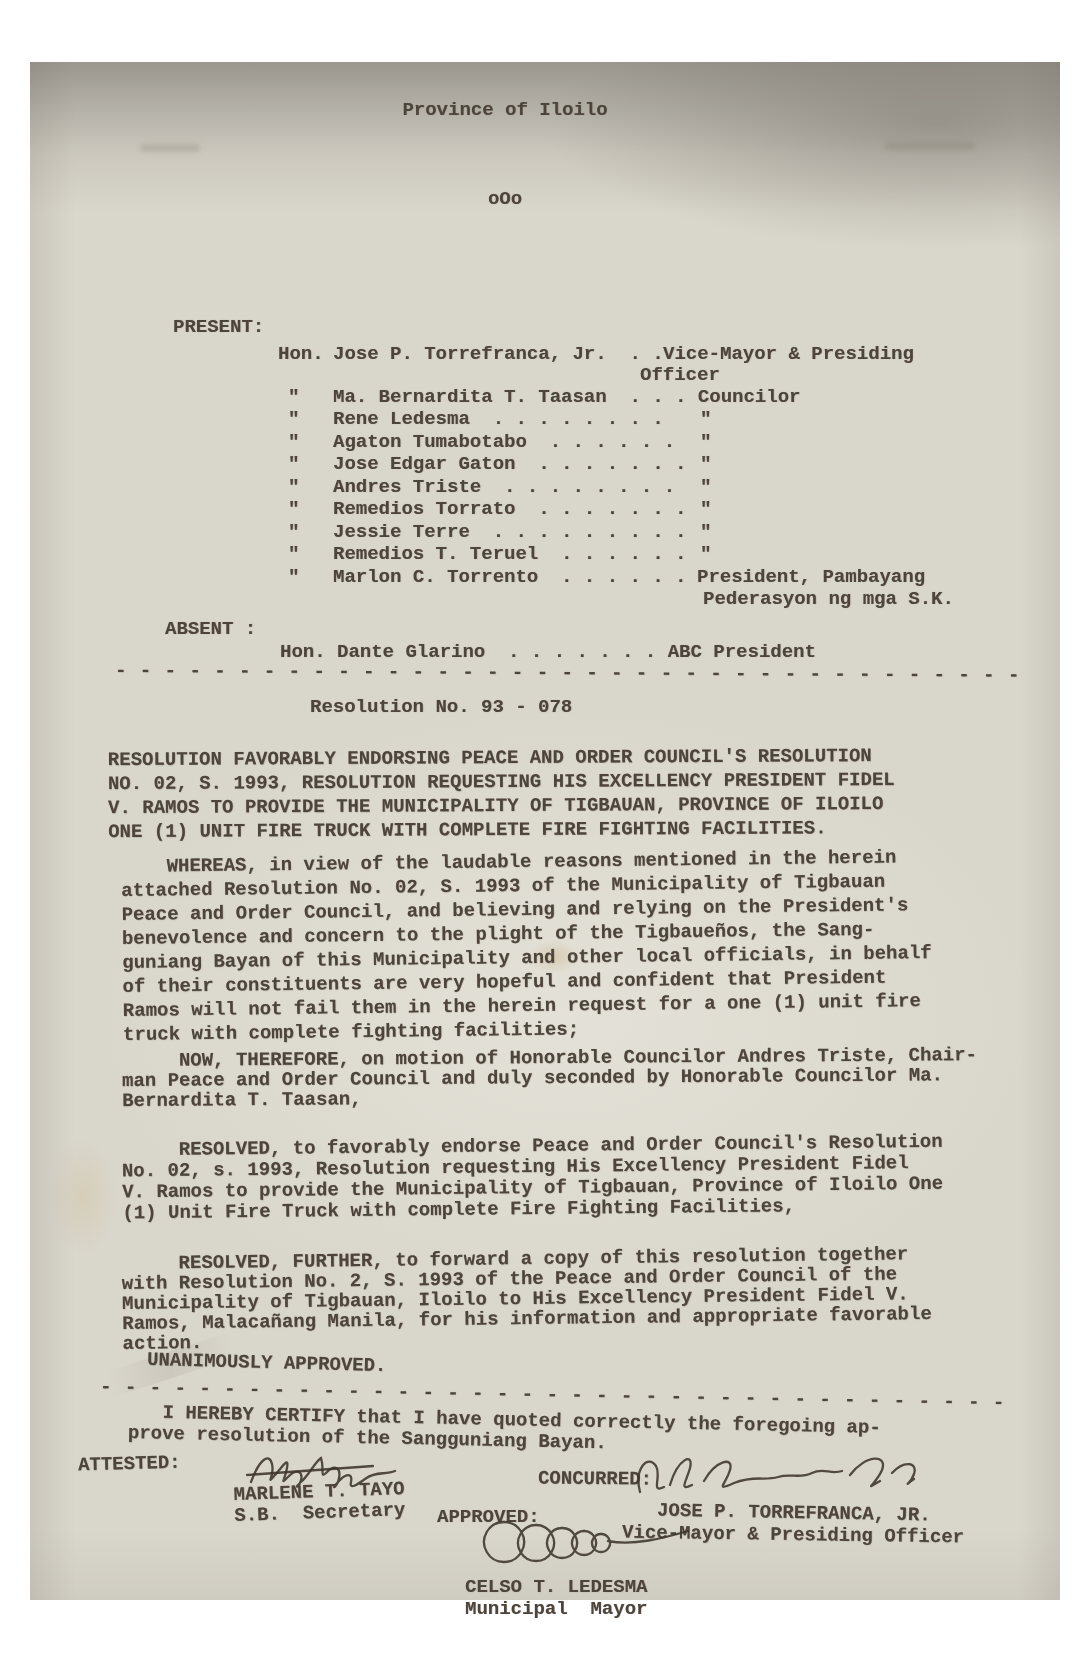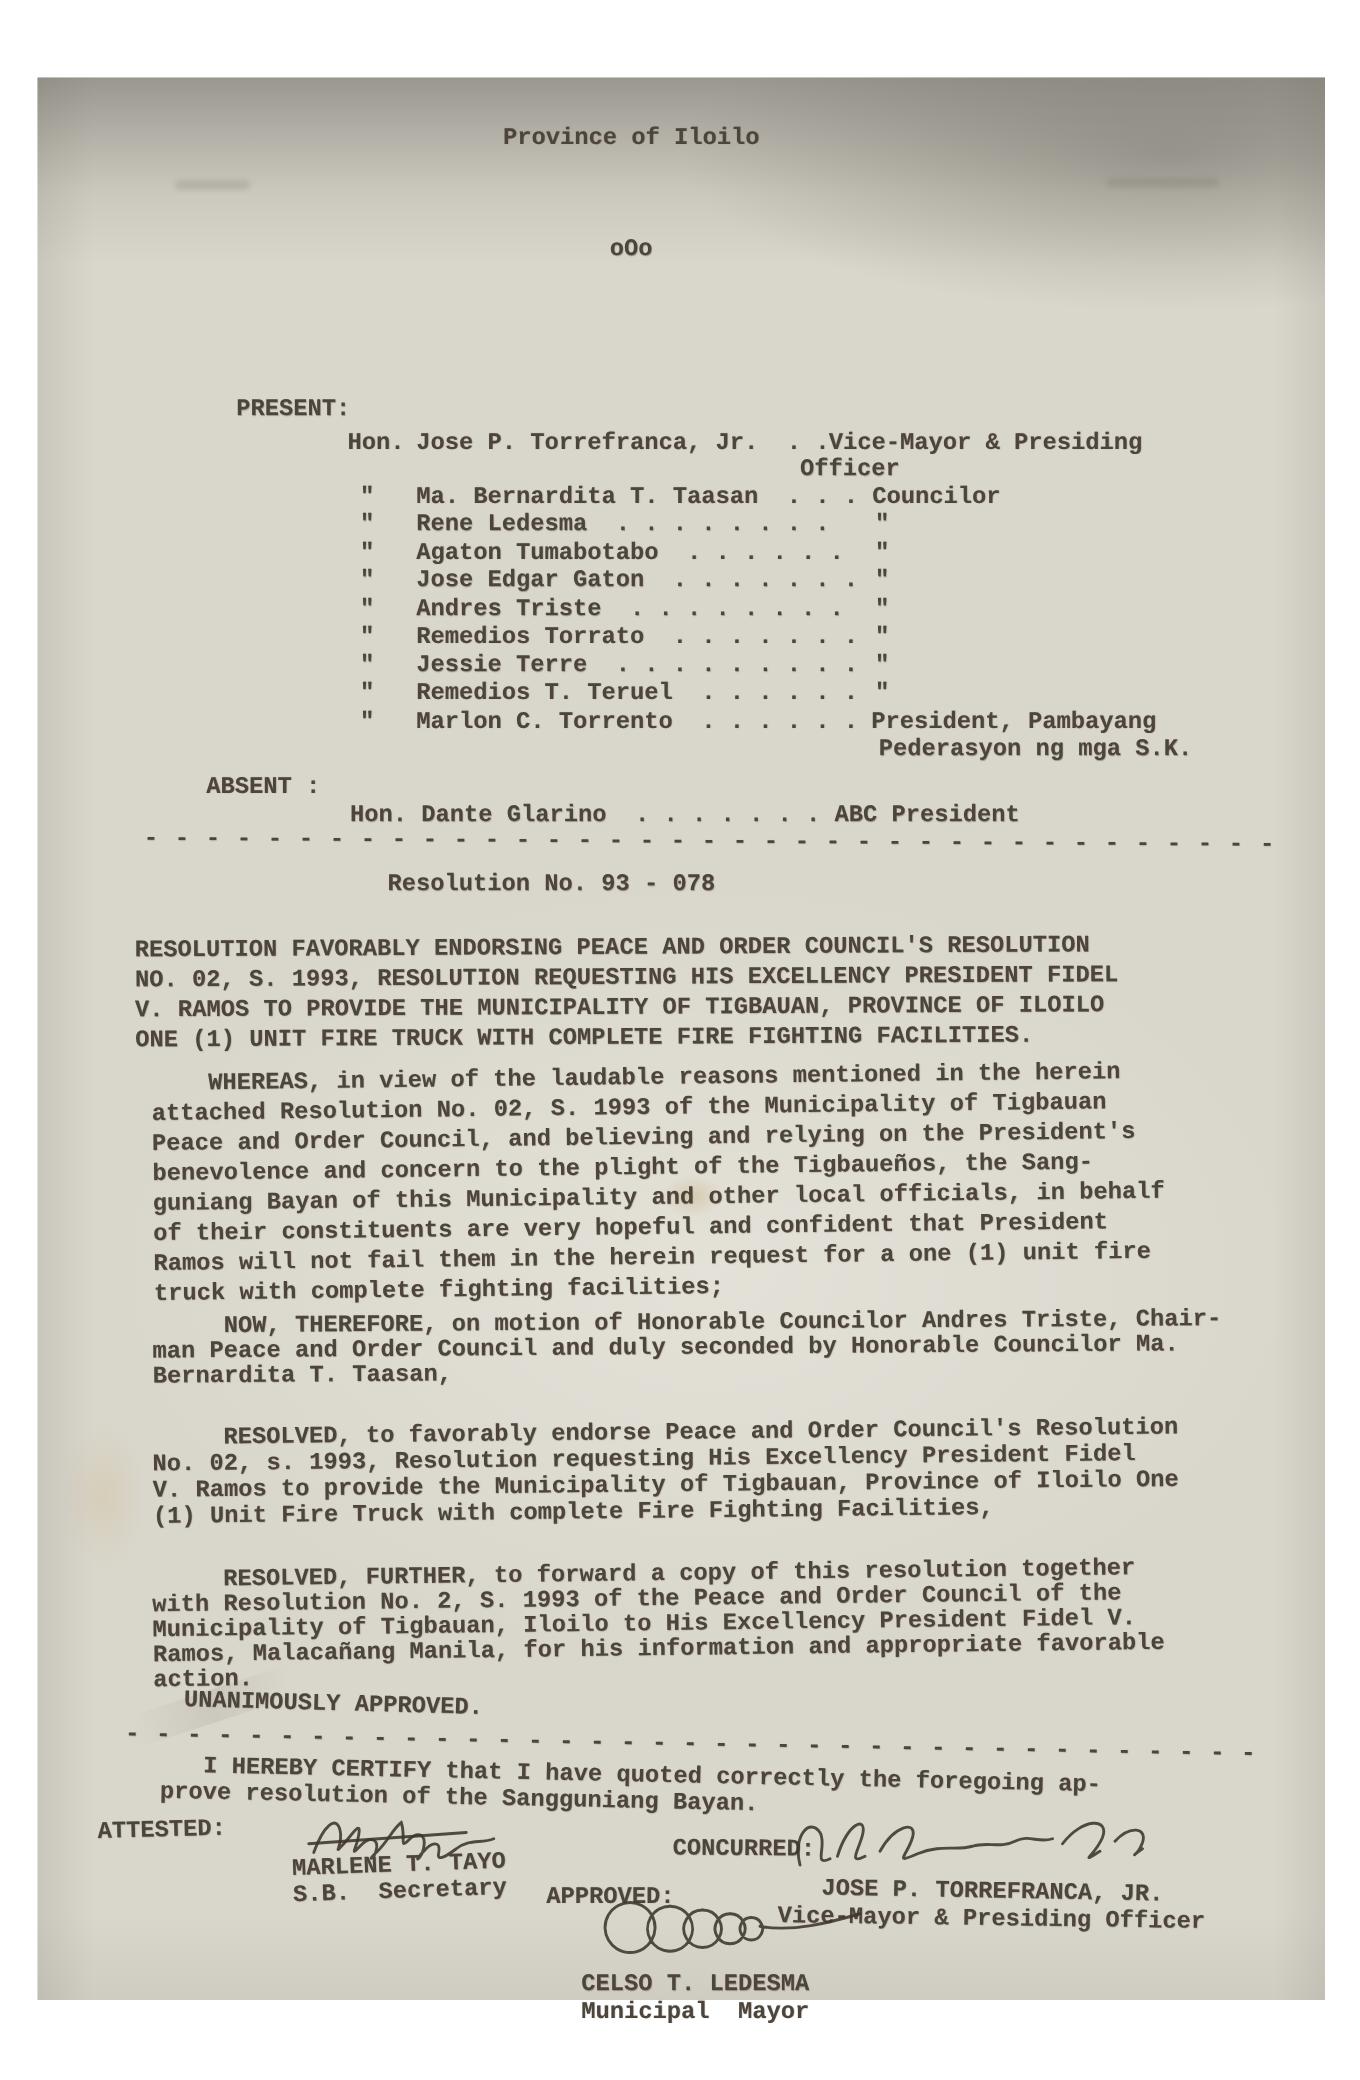--- a/index.html
+++ b/index.html
@@ -45,21 +45,21 @@
   <div class="stain1"></div>
   <div class="stain2"></div>
   <div class="stain3"></div>
   <div class="smudge" style="left:110px;top:82px;"></div>
   <div class="smudge" style="left:855px;top:80px;width:90px;"></div>
 
   <div class="line centered" style="top:37px;">Province of Iloilo</div>
   <div class="line centered" style="top:86px;margin-top:40px;">oOo</div>
 
 
-  <div class="line" style="left:159px;top:254px;">PRESENT:</div>
+  <div class="line" style="left:143px;top:254px;">PRESENT:</div>
   <div class="att-list">
       <div class="att-row" style="top: 0px;"><span style="left: 0px;">Hon.</span><span style="left: 55px;">Jose P. Torrefranca, Jr.  . . .</span><span style="left: 385px;">Vice-Mayor &amp; Presiding</span><span style="left: 362px; top: 21px;">Officer</span></div>
       <div class="att-row" style="top: 43px;"><span style="left: 10px;">"</span><span style="left: 55px;">Ma. Bernardita T. Taasan  . . . Councilor</span></div>
       <div class="att-row" style="top: 65px;"><span style="left: 10px;">"</span><span style="left: 55px; font-family: Liberation Mono, monospace;">Rene Ledesma  . . . . . . . .</span><span style="left: 422px;">"</span></div>
       <div class="att-row" style="top: 88px;"><span style="left: 10px;">"</span><span style="left: 55px;">Agaton Tumabotabo  . . . . . .</span><span style="left: 422px;">"</span></div>
       <div class="att-row" style="top: 110px;"><span style="left: 10px;">"</span><span style="left: 55px;">Jose Edgar Gaton  . . . . . . .</span><span style="left: 422px;">"</span></div>
       <div class="att-row" style="top: 133px;"><span style="left: 10px;">"</span><span style="left: 55px;">Andres Triste  . . . . . . . .</span><span style="left: 422px;">"</span></div>
       <div class="att-row" style="top: 155px;"><span style="left: 10px;">"</span><span style="left: 55px;">Remedios Torrato  . . . . . . .</span><span style="left: 422px;">"</span></div>
       <div class="att-row" style="top: 178px;"><span style="left: 10px;">"</span><span style="left: 55px;">Jessie Terre  . . . . . . . . .</span><span style="left: 422px;">"</span></div>
       <div class="att-row" style="top: 200px;"><span style="left: 10px;">"</span><span style="left: 55px;">Remedios T. Teruel  . . . . . .</span><span style="left: 422px;">"</span></div>

